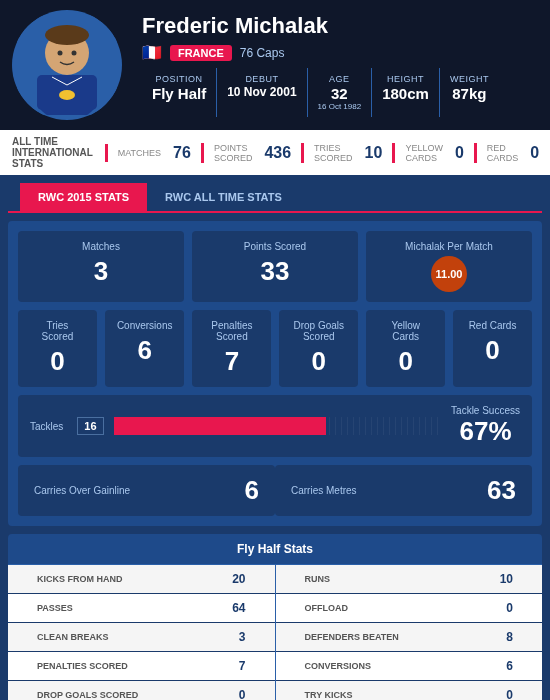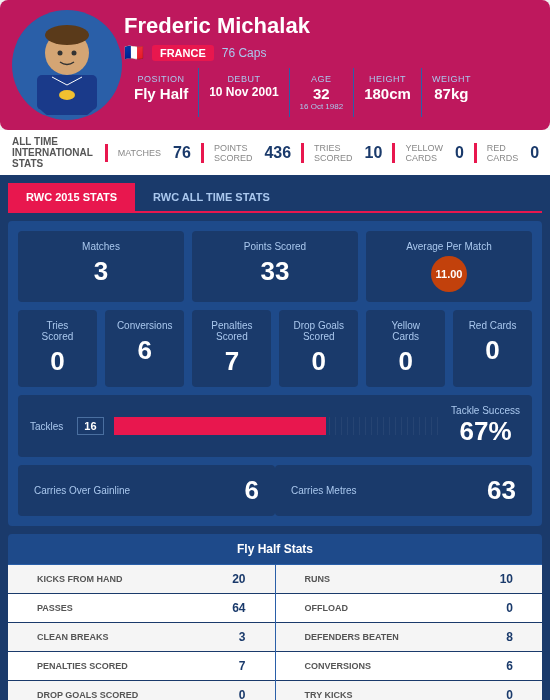--- a/index.html
+++ b/index.html
@@ -7,26 +7,25 @@
       font-family: Arial, sans-serif;
       background: #f0f0f0;
       width: 550px;
       min-height: 700px;
       font-size: 12px;
       color: #fff;
     }
 
     
     .header {
-      background: #be185d;
+      background: #0f172a;
       display: flex;
       align-items: center;
       padding: 10px 12px;
-      gap: 2px;
-      border-radius: 8px;
+      gap: 20px;
     }
     .avatar {
       width: 110px;
       height: 110px;
       border-radius: 50%;
       overflow: hidden;
       flex-shrink: 0;
       background: #2a5fa8;
       display: flex;
       align-items: center;
@@ -108,20 +107,21 @@
       padding: 8px 18px;
       font-size: 11px;
       font-weight: bold;
       cursor: pointer;
       text-transform: uppercase;
       color: #aac8ee;
     }
     .tab.active {
       background: #e8174e;
       color: #fff;
+      margin-left: 12px;
     }
 
     
     .stats-grid {
       background: #1e4a8a;
       border-radius: 4px;
       padding: 10px;
       margin-bottom: 8px;
     }
     .stats-row {
@@ -359,21 +359,21 @@
     <div class="stats-row">
       <div class="stats-box">
         <div class="stats-box-label">Matches</div>
         <div class="stats-box-value">3</div>
       </div>
       <div class="stats-box">
         <div class="stats-box-label">Points Scored</div>
         <div class="stats-box-value">33</div>
       </div>
       <div class="stats-box">
-        <div class="stats-box-label">Average Per Match</div>
+        <div class="stats-box-label">Michalak Per Match</div>
         <div style="display:flex;justify-content:center;margin-top:4px;">
           <div class="avg-badge">11.00</div>
         </div>
       </div>
     </div>
 
     <div class="stats-row">
       <div class="stats-box">
         <div class="stats-box-label">Tries Scored</div>
         <div class="stats-box-value">0</div>

